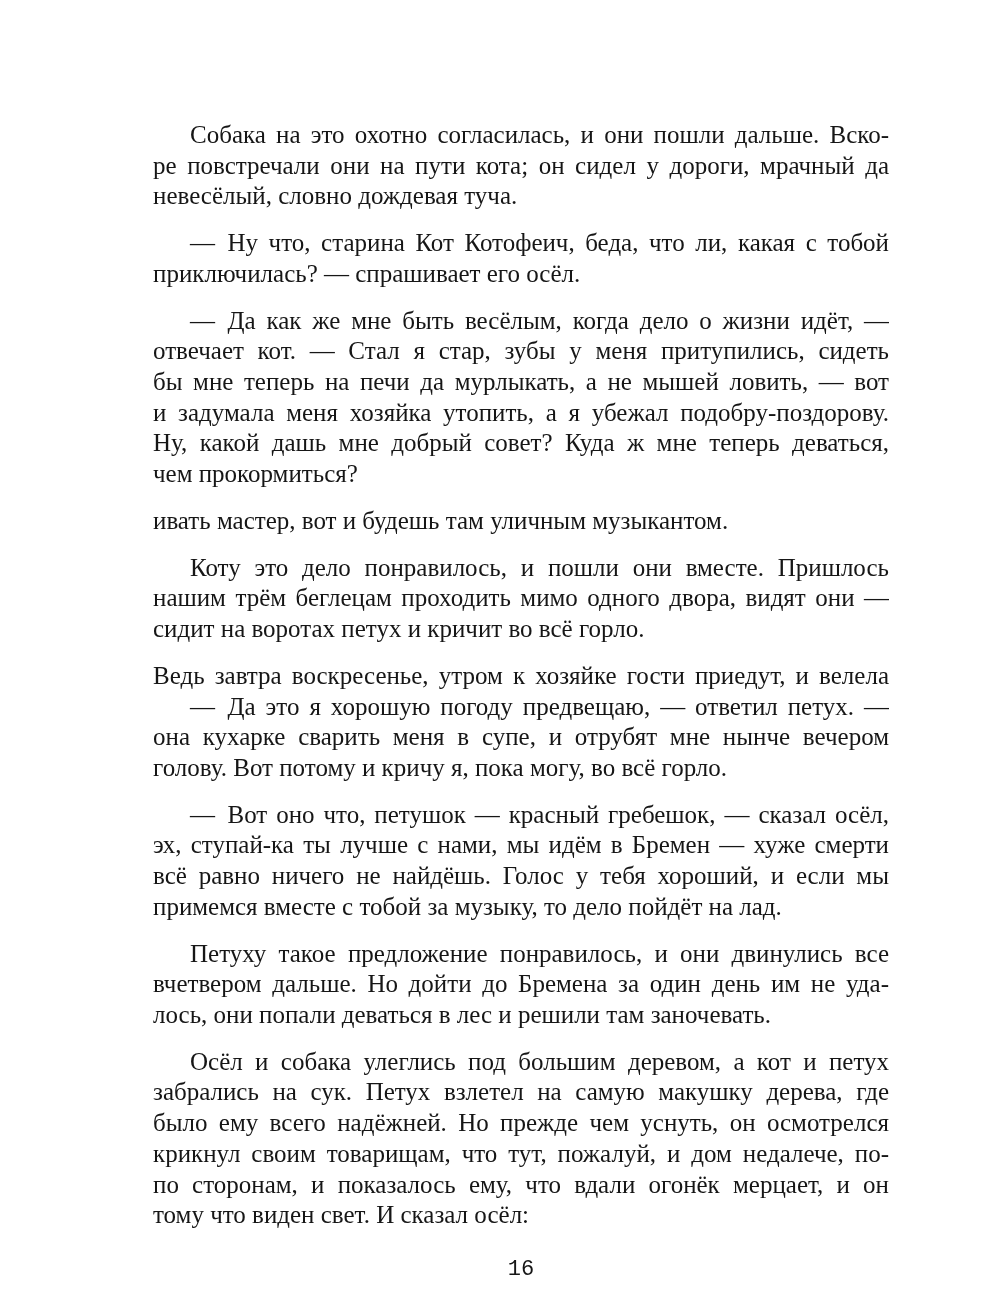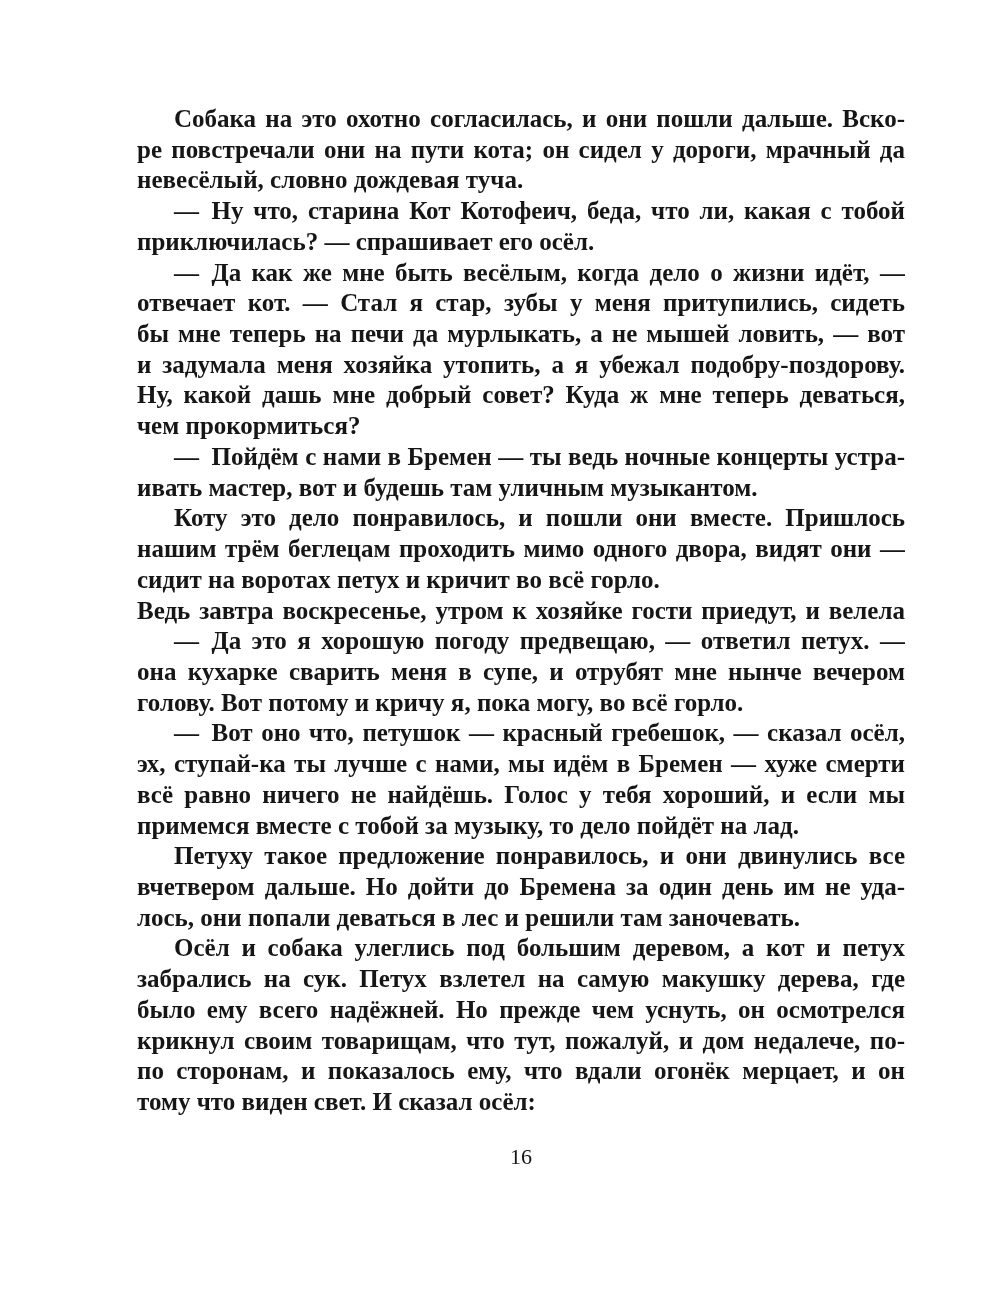--- a/index.html
+++ b/index.html
@@ -15,23 +15,22 @@
     color: #161616;
     overflow: hidden;
   }
   .text-block {
     position: absolute;
     left: 137px;
     top: 104px;
     width: 768px;
   }
   .para {
-    margin: 0;
+    margin: 16px;
     padding: 0;
-    font-weight: bold;
   }
   .line {
     font-size: 25px;
     line-height: 30.72px;
     height: 30.72px;
     overflow: hidden;
     text-align: justify;
     text-align-last: justify;
   }
   .line.end {
@@ -41,20 +40,21 @@
   .line.first {
     text-indent: 37px;
   }
   .page-number {
     margin-top: 24px;
     text-align: center;
     text-align-last: center;
     font-size: 22px;
     line-height: 30px;
     color: #161616;
+    font-family: Liberation Mono, monospace;
   }
 </style>
 </head>
 <body>
 
 <main class="text-block">
 
   <p class="para">
     <span class="line first" style="display:block">Собака на это охотно согласилась, и они пошли дальше. Вско-</span>
     <span class="line" style="display:block">ре повстречали они на пути кота; он сидел у дороги, мрачный да</span>
@@ -69,21 +69,20 @@
   <p class="para">
     <span class="line first" style="display:block">— Да как же мне быть весёлым, когда дело о жизни идёт, —</span>
     <span class="line" style="display:block">отвечает кот. — Стал я стар, зубы у меня притупились, сидеть</span>
     <span class="line" style="display:block">бы мне теперь на печи да мурлыкать, а не мышей ловить, — вот</span>
     <span class="line" style="display:block">и задумала меня хозяйка утопить, а я убежал подобру-поздорову.</span>
     <span class="line" style="display:block">Ну, какой дашь мне добрый совет? Куда ж мне теперь деваться,</span>
     <span class="line end" style="display:block">чем прокормиться?</span>
   </p>
 
   <p class="para">
-    <span class="line first" style="display:block">— Пойдём с нами в Бремен — ты ведь ночные концерты устра-</span>
     <span class="line end" style="display:block">ивать мастер, вот и будешь там уличным музыкантом.</span>
   </p>
 
   <p class="para">
     <span class="line first" style="display:block">Коту это дело понравилось, и пошли они вместе. Пришлось</span>
     <span class="line" style="display:block">нашим трём беглецам проходить мимо одного двора, видят они —</span>
     <span class="line end" style="display:block">сидит на воротах петух и кричит во всё горло.</span>
   </p>
 
 

